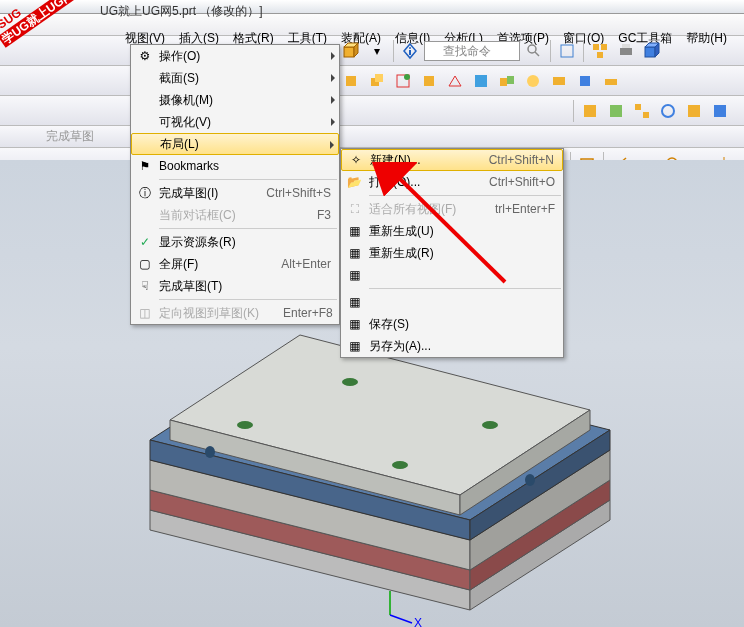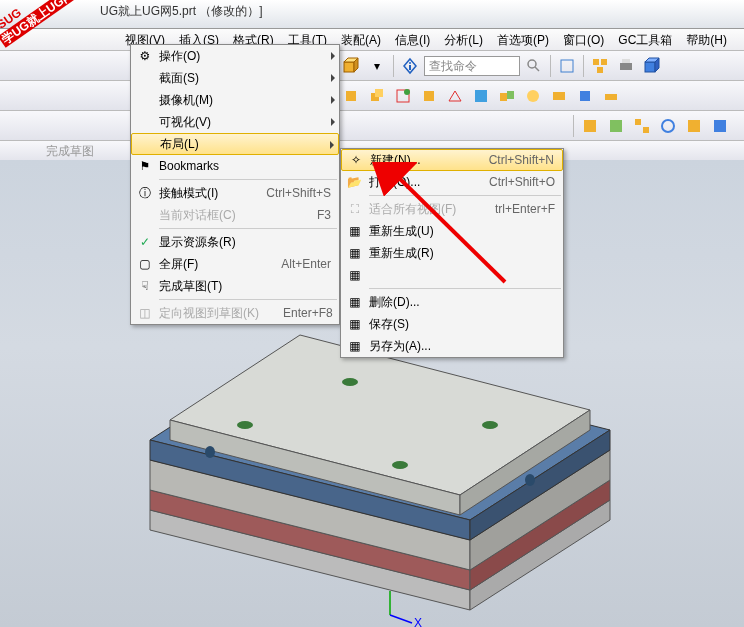--- a/index.html
+++ b/index.html
@@ -1,24 +1,24 @@
 <!DOCTYPE html>
 <html><head>
 <meta charset="utf-8">
 <style>
 *{margin:0;padding:0;box-sizing:border-box;font-family:"Microsoft YaHei",SimSun,sans-serif;font-size:12px}
 body{width:744px;height:627px;overflow:hidden;position:relative;background:#d6dae2}
-.titlebar{height:29px;background:linear-gradient(#fff,#e0e4ea);border-bottom:1px solid #999;line-height:22px;padding-left:100px;color:#333}
+.titlebar{height:14px;background:linear-gradient(#fff,#e0e4ea);border-bottom:1px solid #999;line-height:22px;padding-left:100px;color:#333}
 .menubar{height:22px;background:linear-gradient(#fcfcfc,#ececf0);border-bottom:1px solid #bbb;display:flex;padding-left:8px}
-.menubar span{padding:3px 7px;cursor:default}
+.menubar span{padding:16px 7px;cursor:default}
 .toolbar{height:30px;background:linear-gradient(#f8f8fb,#e2e3eb);border-bottom:1px solid #bbb;display:flex;align-items:center;padding-left:4px;gap:2px;overflow:hidden}
 .tbtn{width:24px;height:24px;border:1px solid transparent;border-radius:2px;display:flex;align-items:center;justify-content:center;flex-shrink:0}
 .tbtn svg{width:18px;height:18px}
 .sep{width:1px;height:22px;background:#bbb;margin:0 2px;flex-shrink:0}
-.search{height:20px;width:96px;border:1px solid #999;background:#fff;padding:0 4px;color:#888;line-height:18px;flex-shrink:0}
+.search{height:20px;width:96px;border:1px solid #999;background:#fff;padding:0 18px;color:#888;line-height:18px;flex-shrink:0}
 .statusline{height:22px;background:linear-gradient(#f8f8fb,#e2e3eb);border-bottom:1px solid #bbb;display:flex;align-items:center}
 .sketchbtn{padding:12px 6px;color:#999;margin-left:40px}
 .filterbar{height:22px;background:linear-gradient(#f8f8fb,#e2e3eb);border-top:1px solid #fff;border-bottom:1px solid #bbb;display:flex;align-items:center;padding-left:8px;color:#555}
 .filterbox{border:1px solid #999;background:#fff;padding:1px 6px;height:18px;margin-right:4px}
 .viewport{position:absolute;left:0;top:160px;right:0;bottom:0;background:linear-gradient(#ccd4de 0%,#d4dae2 40%,#c4cbd4 100%)}
 .dropdown{position:absolute;background:#f4f4f4;border:1px solid #888;box-shadow:2px 2px 4px rgba(0,0,0,.3);z-index:100}
 .dropdown .row{height:22px;display:flex;align-items:center;padding-right:8px;position:relative}
 .dropdown .iconcol{width:28px;display:flex;justify-content:center;flex-shrink:0}
 .dropdown .label{flex:1;white-space:nowrap}
 .dropdown .shortcut{color:#666;margin-left:24px}
@@ -322,21 +322,21 @@
       <div class="label">布局(L)</div>
       <div class="arrow"></div>
     </div>
     <div class="row">
       <div class="iconcol">⚑</div>
       <div class="label">Bookmarks</div>
     </div>
     <div class="divider"></div>
     <div class="row">
       <div class="iconcol">ⓘ</div>
-      <div class="label">接触模式(I)</div>
+      <div class="label">完成草图(I)</div>
       <div class="shortcut">Ctrl+Shift+S</div>
     </div>
     <div class="row dis">
       <div class="iconcol"></div>
       <div class="label">当前对话框(C)</div>
       <div class="shortcut">F3</div>
     </div>
     <div class="divider"></div>
     <div class="row">
       <div class="iconcol">
@@ -385,21 +385,20 @@
     <div class="row">
       <div class="iconcol">▦</div>
       <div class="label">重新生成(R)</div>
     </div>
     <div class="row">
       <div class="iconcol">▦</div>
     </div>
     <div class="divider"></div>
     <div class="row">
       <div class="iconcol">▦</div>
-      <div class="label">删除(D)...</div>
     </div>
     <div class="row">
       <div class="iconcol">▦</div>
       <div class="label">保存(S)</div>
     </div>
     <div class="row">
       <div class="iconcol">▦</div>
       <div class="label">另存为(A)...</div>
     </div>
   </div>

